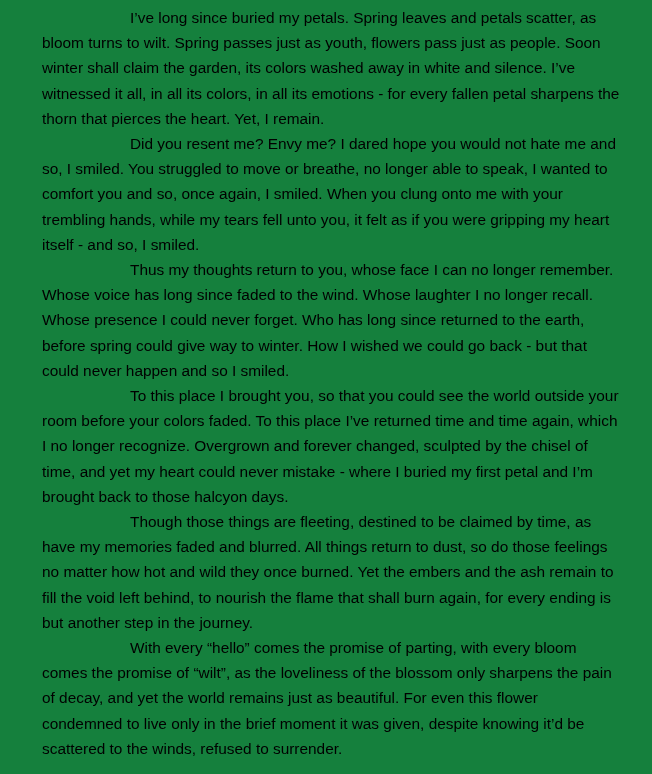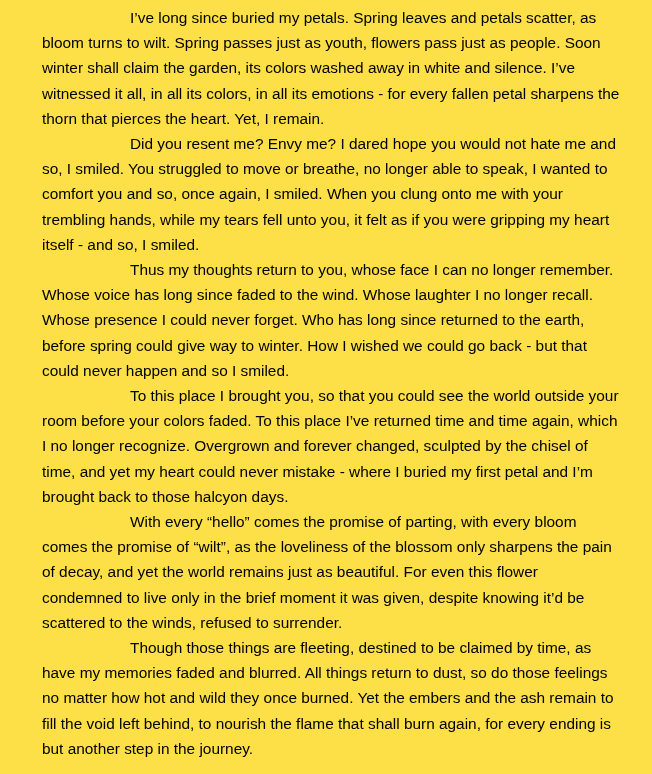--- a/index.html
+++ b/index.html
@@ -10,21 +10,21 @@
   body {
     width: 652px;
     height: 774px;
     overflow: hidden;
   }
   .doc-page {
     box-sizing: border-box;
     width: 652px;
     height: 774px;
     padding: 5px 30px 0 42px;
-    background: #fde047;
+    background: #15803d;
   }
   .para {
     margin: 0;
     font-family: "Liberation Sans", sans-serif;
     font-size: 15.4px;
     line-height: 25.2px;
     color: #000000;
     text-align: left;
     text-indent: 88px;
     word-spacing: normal;
@@ -32,16 +32,16 @@
 </style>
 </head>
 <body>
 
 <main class="doc-page">
   <div id="paragraphs">
       <p class="para">I’ve long since buried my petals. Spring leaves and petals scatter, as bloom turns to wilt. Spring passes just as youth, flowers pass just as people. Soon winter shall claim the garden, its colors washed away in white and silence. I’ve witnessed it all, in all its colors, in all its emotions - for every fallen petal sharpens the thorn that pierces the heart. Yet, I remain.</p>
       <p class="para">Did you resent me? Envy me? I dared hope you would not hate me and so, I smiled. You struggled to move or breathe, no longer able to speak, I wanted to comfort you and so, once again, I smiled. When you clung onto me with your trembling hands, while my tears fell unto you, it felt as if you were gripping my heart itself - and so, I smiled.</p>
       <p class="para">Thus my thoughts return to you, whose face I can no longer remember. Whose voice has long since faded to the wind. Whose laughter I no longer recall. Whose presence I could never forget. Who has long since returned to the earth, before spring could give way to winter. How I wished we could go back - but that could never happen and so I smiled.</p>
       <p class="para">To this place I brought you, so that you could see the world outside your room before your colors faded. To this place I’ve returned time and time again, which I no longer recognize. Overgrown and forever changed, sculpted by the chisel of time, and yet my heart could never mistake - where I buried my first petal and I’m brought back to those halcyon days.</p>
+      <p class="para">Though those things are fleeting, destined to be claimed by time, as have my memories faded and blurred. All things return to dust, so do those feelings no matter how hot and wild they once burned. Yet the embers and the ash remain to fill the void left behind, to nourish the flame that shall burn again, for every ending is but another step in the journey.</p>
       <p class="para">With every “hello” comes the promise of parting, with every bloom comes the promise of “wilt”, as the loveliness of the blossom only sharpens the pain of decay, and yet the world remains just as beautiful. For even this flower condemned to live only in the brief moment it was given, despite knowing it’d be scattered to the winds, refused to surrender.</p>
-      <p class="para">Though those things are fleeting, destined to be claimed by time, as have my memories faded and blurred. All things return to dust, so do those feelings no matter how hot and wild they once burned. Yet the embers and the ash remain to fill the void left behind, to nourish the flame that shall burn again, for every ending is but another step in the journey.</p>
     </div>
 </main>
 
 </body></html>

